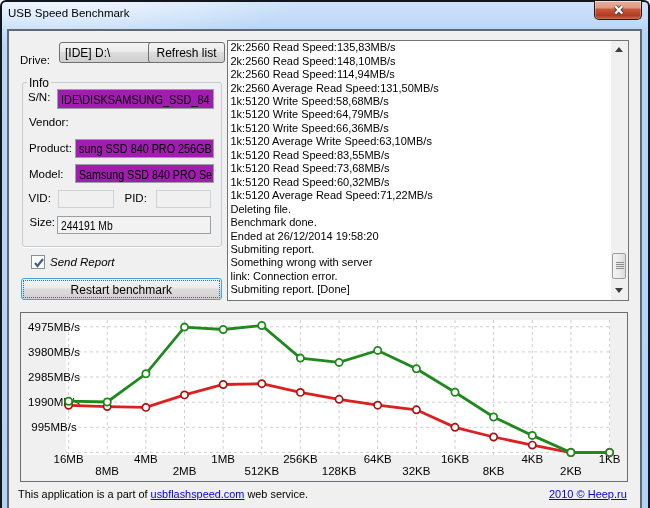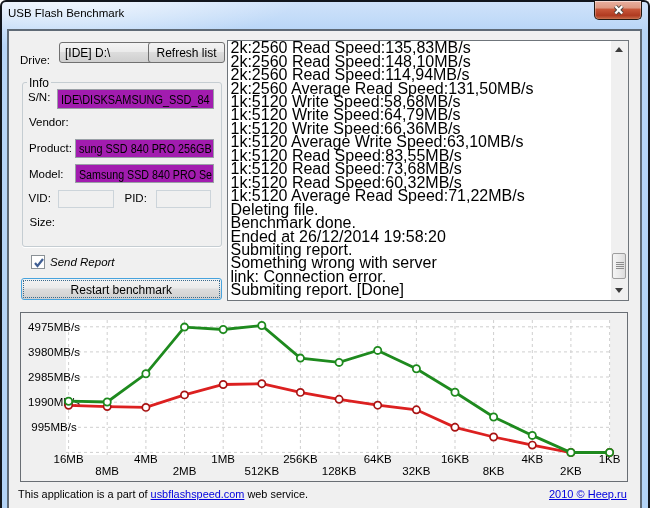--- a/index.html
+++ b/index.html
@@ -34,41 +34,41 @@
 .tb.dis{background:#f0f0f0;border:1px solid #ccd4da;}
 .tb span{display:inline-block;transform-origin:0 50%;}
 .tb.ro{background:#f2f2f2;border:1px solid #9aa0a6;}
 .cb{position:absolute;left:31px;top:254.5px;width:14px;height:14px;background:#fff;
  border:1px solid #8a9196;}
 .cb svg{position:absolute;left:0px;top:0px;}
 #restart{left:21px;top:277.5px;width:200.5px;height:22px;padding-top:4px;
  border:1px solid #47a3dd;outline:1px dotted #39698c;outline-offset:-3px;}
 #logbox{position:absolute;left:227px;top:40px;width:402px;height:261px;
  background:#fff;border:1px solid #6f757b;}
-#log{position:absolute;left:230.5px;top:41.2px;font-size:16px;line-height:13.45px;white-space:pre;}
+#log{position:absolute;left:230.5px;top:41.2px;font-size:11px;line-height:13.45px;white-space:pre;}
 .sb{position:absolute;left:611px;top:41px;width:17px;height:259px;background:#f0f0f0;}
 .sb .btnup,.sb .btndn{position:absolute;left:0;width:17px;height:17px;}
 .sb .btndn{bottom:0;}
 .arrup{position:absolute;left:4px;top:6px;width:0;height:0;border-left:4px solid transparent;border-right:4px solid transparent;border-bottom:5px solid #3c3c3c;}
 .arrdn{position:absolute;left:4px;top:5px;width:0;height:0;border-left:4px solid transparent;border-right:4px solid transparent;border-top:5px solid #3c3c3c;}
 .thumb{position:absolute;left:1px;top:212px;width:14px;height:26px;border:1px solid #9d9d9d;border-radius:2px;
  background:linear-gradient(90deg,#f4f4f4,#eaeaea 50%,#dcdcdc);}
 .grip{position:absolute;left:3px;top:8px;width:8px;}
 .grip div{height:1px;background:#8c8c8c;margin-bottom:1px;}
 #chartpanel{position:absolute;left:20px;top:312px;width:608px;height:170px;
  background:#f0f0f0;border:1.5px solid #696e74;}
 #chartsvg{position:absolute;left:21px;top:313px;}
 #footL{position:absolute;left:18px;top:488px;font-size:10.9px;}
 #footR{position:absolute;left:549px;top:488px;font-size:11px;}
 a.lnk{color:#0000dd;text-decoration:underline;}
 </style></head>
 <body>
 <div id="page">
  <div class="win"></div>
- <div class="title">USB Flash Benchmark</div>
+ <div class="title">USB Speed Benchmark</div>
  <div class="close"><svg width="46" height="18" viewBox="0 0 46 18">
   <g stroke="#4a443e" stroke-width="4.1" stroke-linecap="butt">
           <line x1="20.4" y1="5.3" x2="27.2" y2="12.5"></line>
           <line x1="27.2" y1="5.3" x2="20.4" y2="12.5"></line>
         </g>
   <g stroke="#ffffff" stroke-width="2.3" stroke-linecap="butt">
           <line x1="20.4" y1="5.3" x2="27.2" y2="12.5"></line>
           <line x1="27.2" y1="5.3" x2="20.4" y2="12.5"></line>
         </g>
  </svg></div>
@@ -89,20 +89,21 @@
  <div class="lbl" style="left:29px;top:116px;">Vendor:</div>
  <div class="lbl" style="left:29px;top:142px;">Product:</div>
  <div class="tb" style="left:75px;top:138.5px;width:138.5px;height:19px;"><span style="transform:scaleX(.9)">sung SSD 840 PRO 256GB</span></div>
  <div class="lbl" style="left:29px;top:168px;">Model:</div>
  <div class="tb" style="left:75px;top:164px;width:138.5px;height:19px;"><span style="transform:scaleX(.89)">Samsung SSD 840 PRO Se</span></div>
  <div class="lbl" style="left:28.5px;top:191.5px;">VID:</div>
  <div class="tb dis" style="left:58px;top:190px;width:56px;height:17.5px;"></div>
  <div class="lbl" style="left:124.5px;top:191.5px;">PID:</div>
  <div class="tb dis" style="left:155.5px;top:190px;width:55px;height:17.5px;"></div>
  <div class="lbl" style="left:29.5px;top:216px;">Size:</div>
+ <div class="tb ro" style="left:57px;top:215.5px;width:154px;height:18px;"><span style="transform:scaleX(.86)">244191 Mb</span></div>
 
  <div class="cb">
       <svg width="13" height="13" viewBox="0 0 13 13">
         <path d="M3 7 L5.5 10 L11 3" stroke="#3f5e93" stroke-width="2.2" fill="none"></path>
       </svg>
     </div>
  <div class="lbl" style="left:50px;top:256px;font-style:italic;">Send Report</div>
  <div class="btn" id="restart">Restart benchmark</div>
 
  <div id="logbox"></div>

